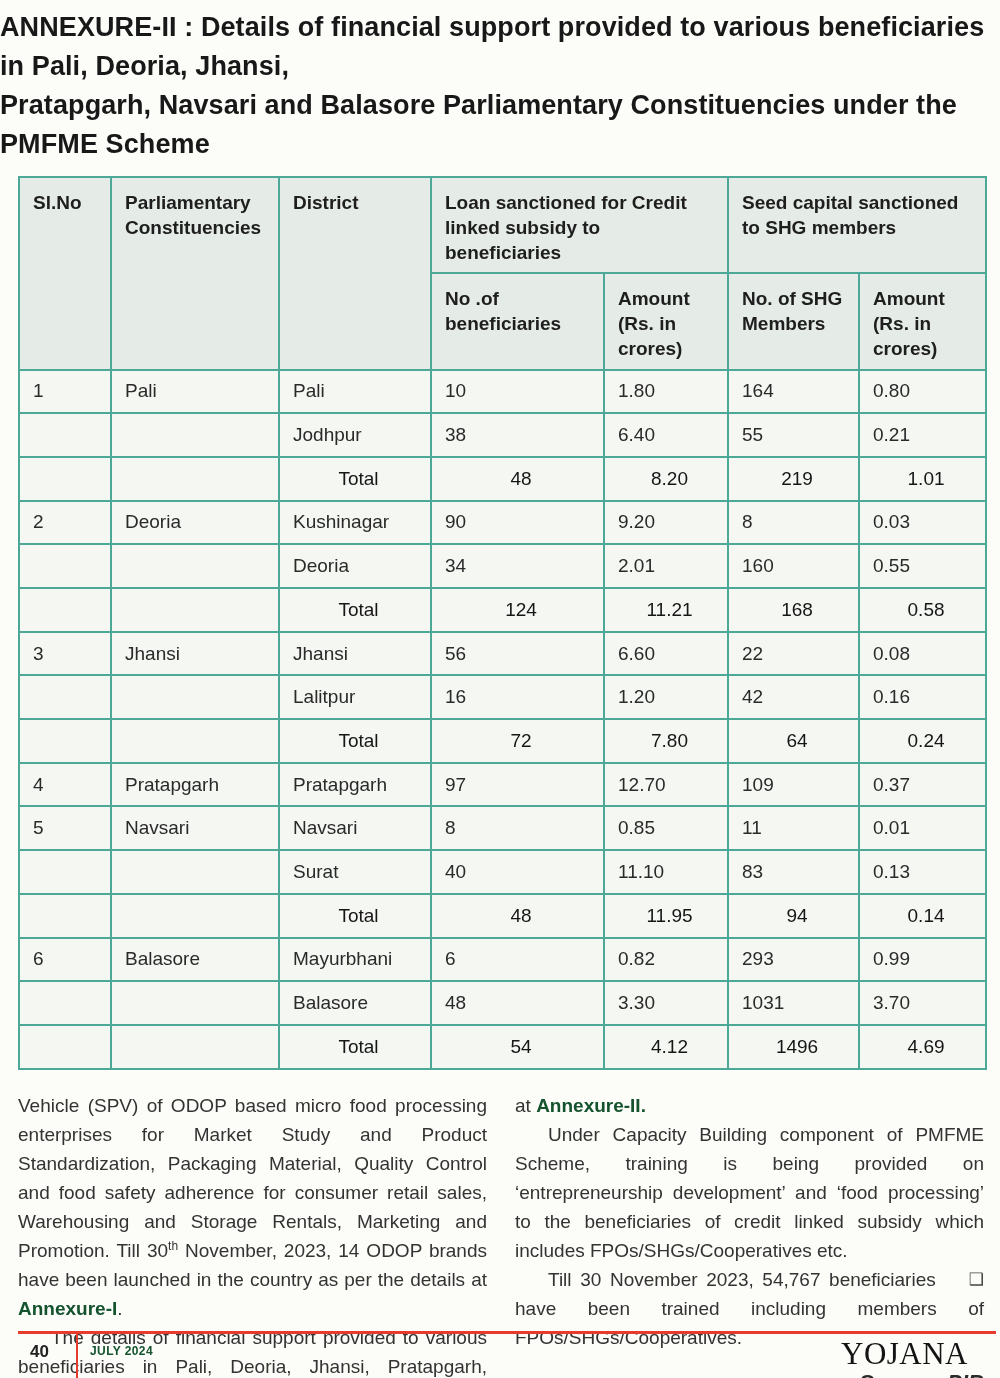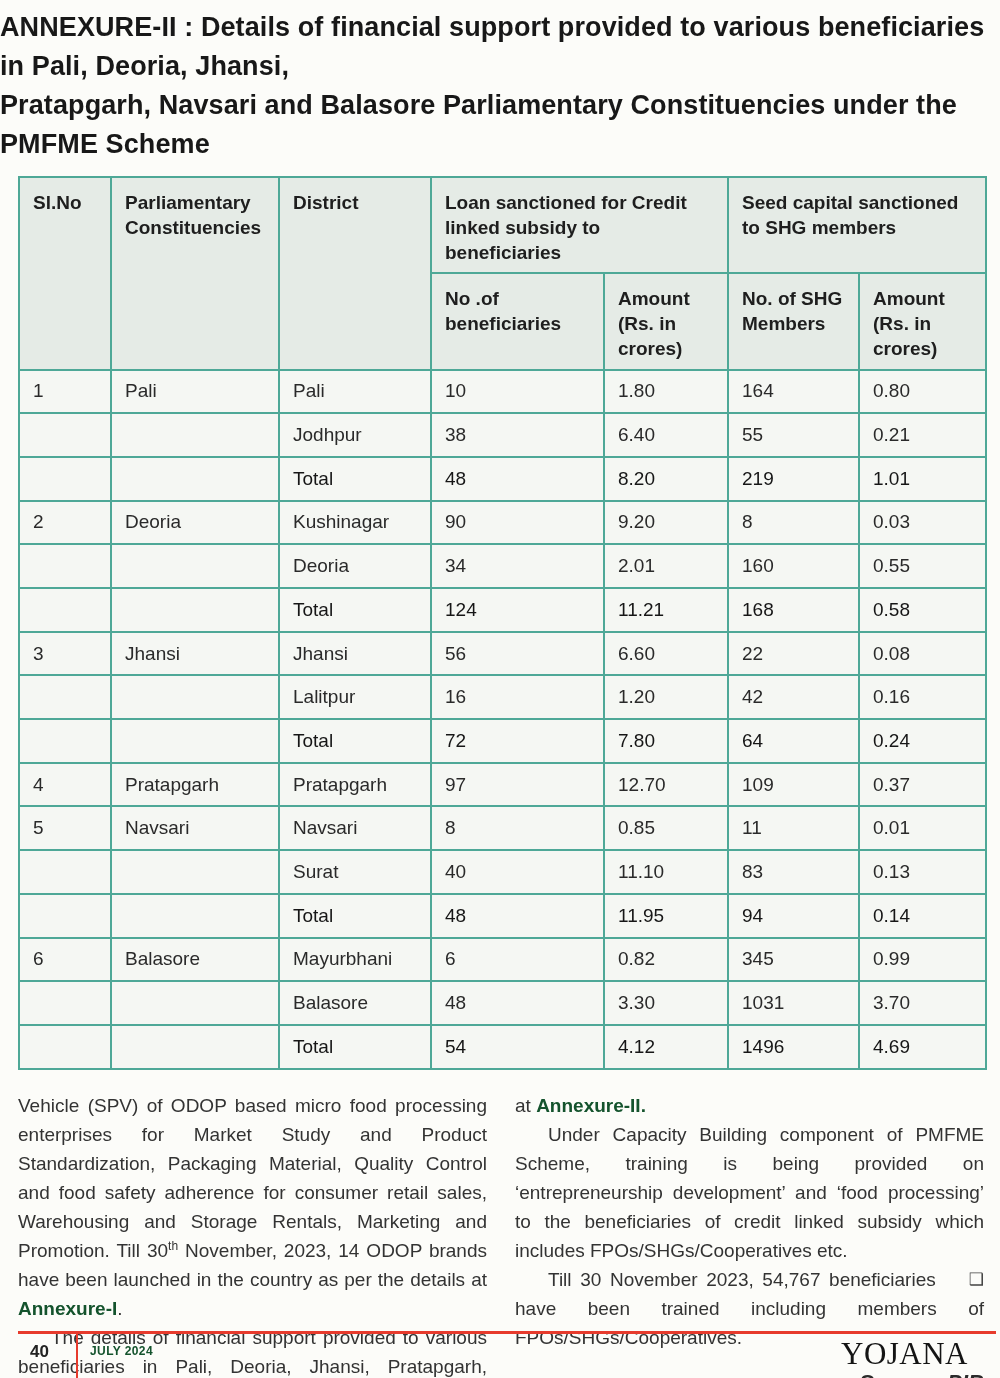--- a/index.html
+++ b/index.html
@@ -34,21 +34,21 @@
   table.annexure thead th {
     background:#e5ebe6; font-weight:700; line-height:1.32;
     vertical-align:top; padding-top:12px; color:#1e1e1e;
   }
   table.annexure tbody td {
     background:#f5f7f3; vertical-align:middle; font-weight:400;
   }
   table.annexure tbody tr { height:43.7px; }
   tr.hrow1 { height:96px; }
   tr.hrow2 { height:97px; }
-  tr.total-row td { font-weight:700; background:#eef2ec; color:#161616; }
+  tr.total-row td { font-weight:700; background:#eef2ec; color:#161616;text-align:center; }
   td.b { font-weight:700; color:#161616; }
 
   
   .columns {
     display:flex; gap:28px;
     margin:21px 16px 0 18px;
   }
   .col {
     flex:1; text-align:justify;
     font-size:19px; line-height:29px; color:#333;
@@ -239,21 +239,21 @@
           <td>11.95</td>
           <td>94</td>
           <td>0.14</td>
         </tr>
         <tr>
           <td>6</td>
           <td>Balasore</td>
           <td>Mayurbhani</td>
           <td>6</td>
           <td>0.82</td>
-          <td>345</td>
+          <td>293</td>
           <td>0.99</td>
         </tr>
         <tr>
           <td></td>
           <td></td>
           <td>Balasore</td>
           <td>48</td>
           <td>3.30</td>
           <td>1031</td>
           <td>3.70</td>

